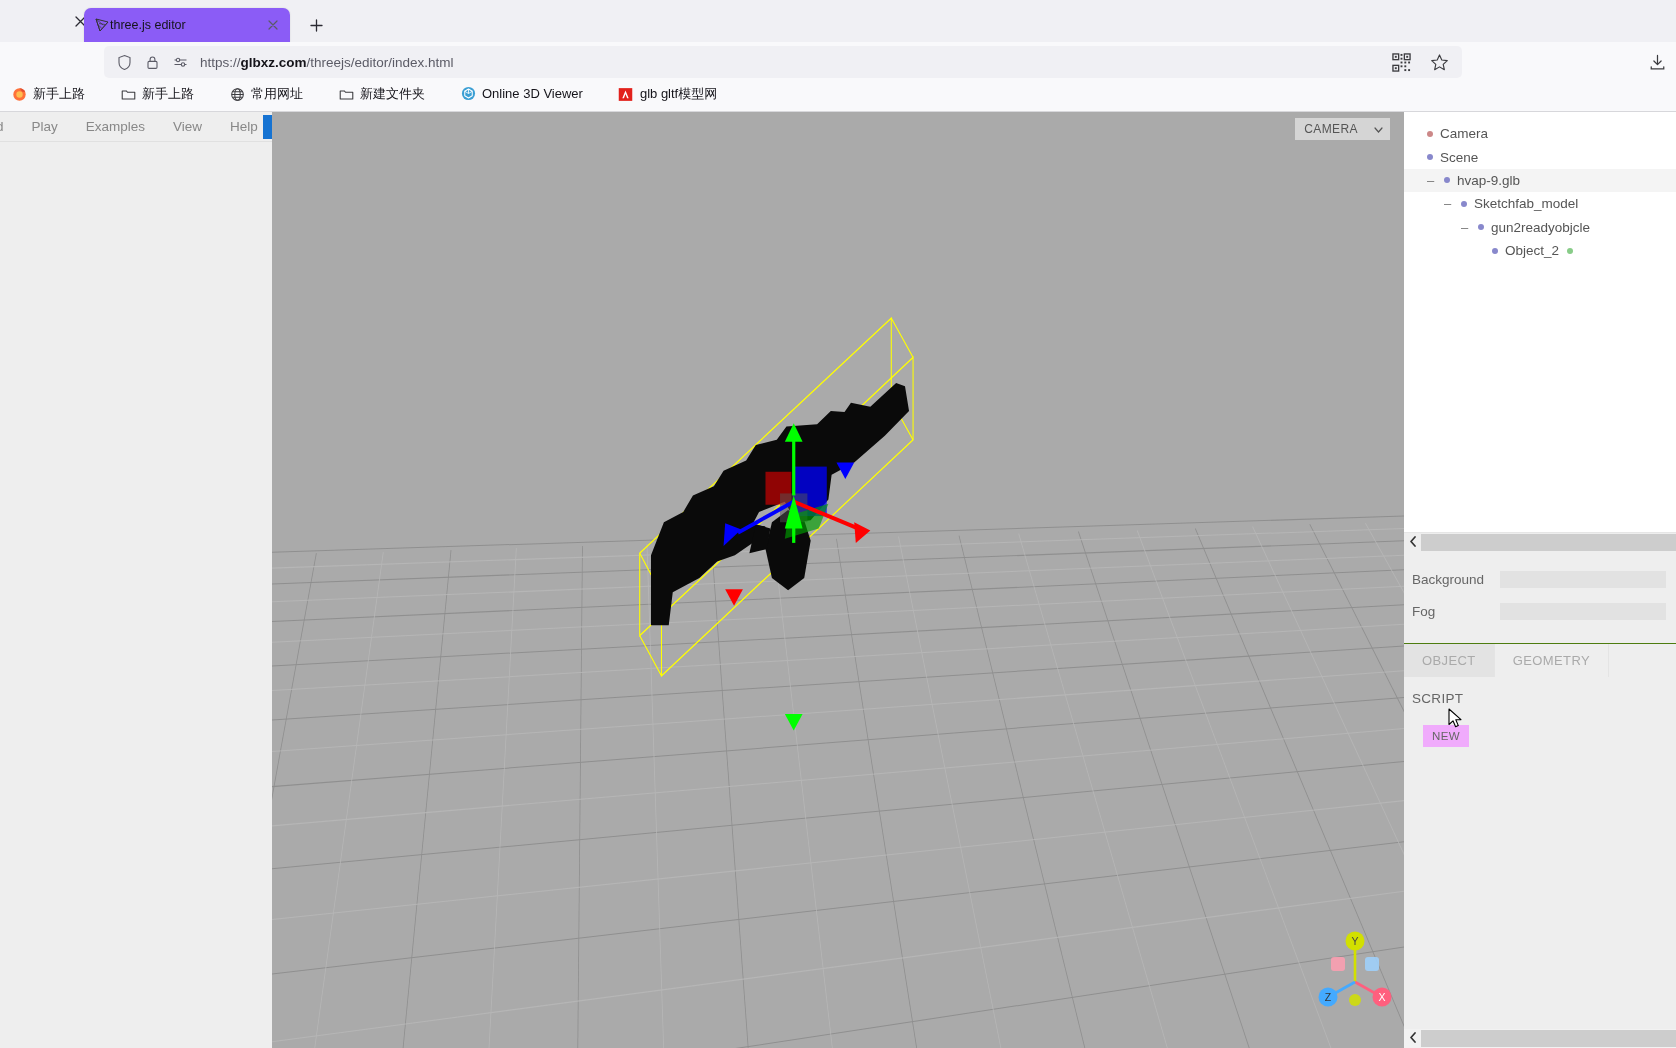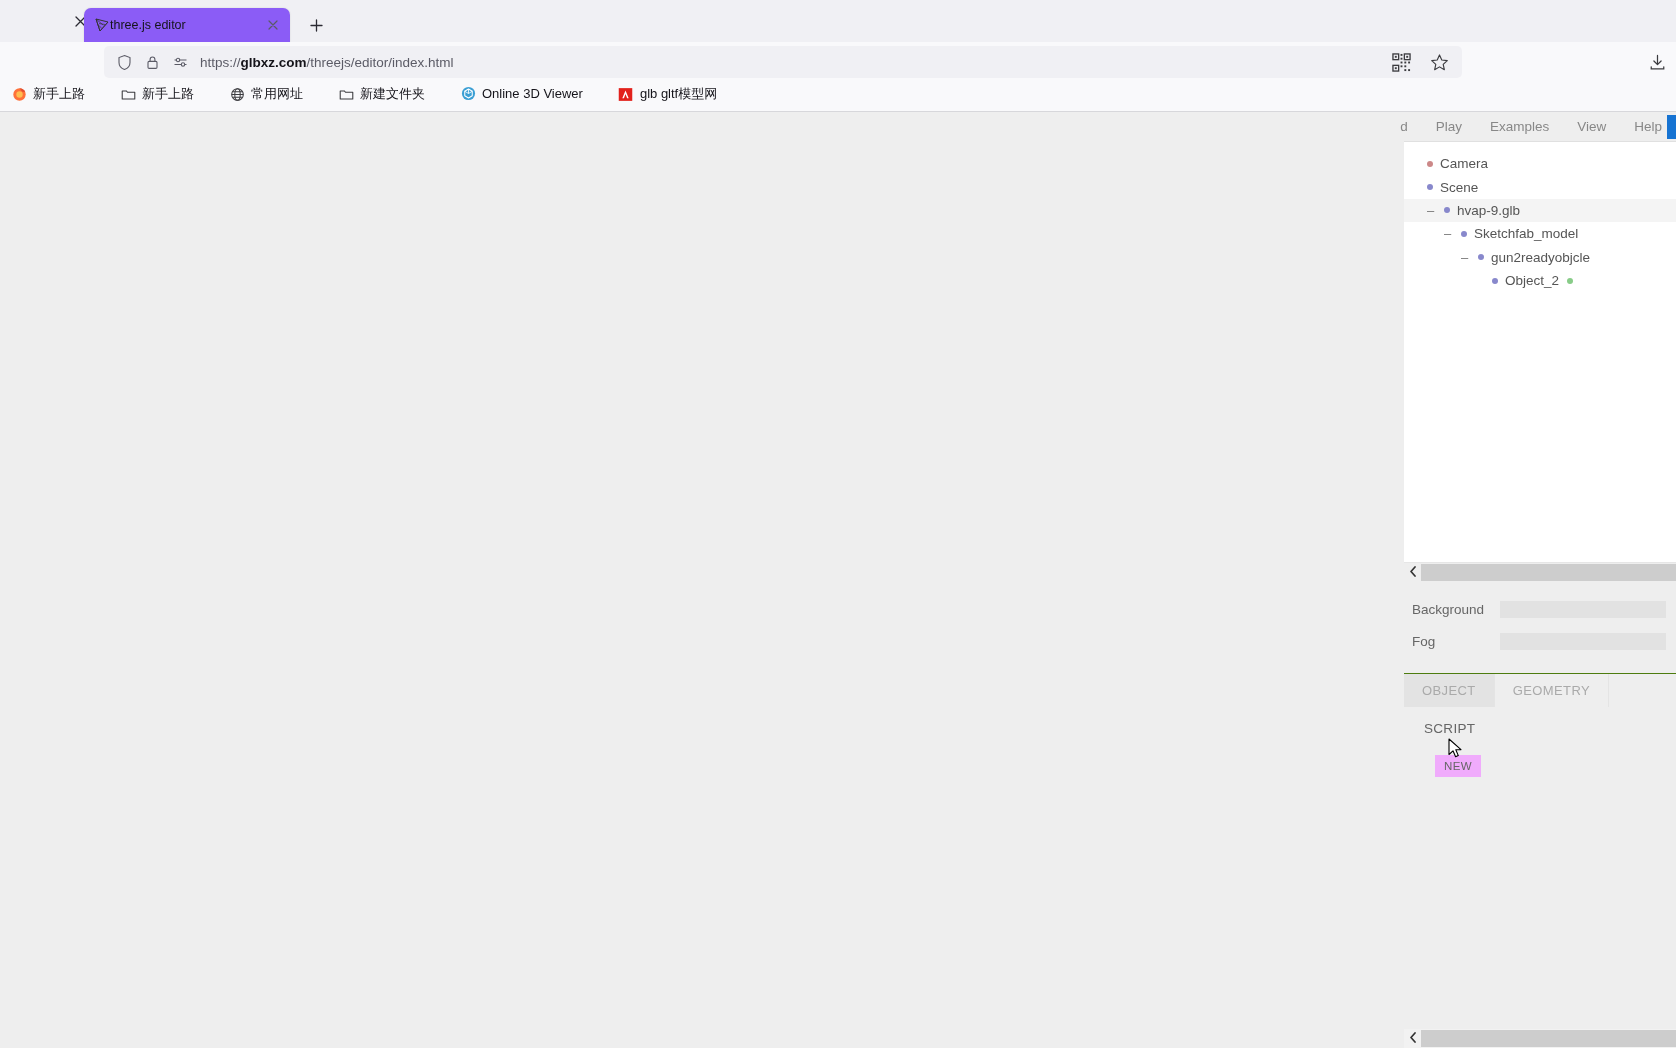--- a/index.html
+++ b/index.html
@@ -81,21 +81,21 @@
     border-bottom: 1px solid #d7d7db;
   }
   .bm {
     display: flex; align-items: center; gap: 6px;
     padding: 3px 7px; border-radius: 4px;
     font-size: 13px; color: #15141a; white-space: nowrap;
   }
   .bm-ic { width: 16px; height: 16px; flex: 0 0 16px; display:flex; align-items:center; justify-content:center; }
 
   
-  .editor { flex: 1; display: flex; flex-direction: column; position: relative; background: #eee; align-items: flex-end; }
+  .editor { flex: 1; display: flex; flex-direction: row; position: relative; background: #eee; }
 
   .menubar {
     height: 30px; background: #eeeeee;
     display: flex; align-items: center;
     position: relative; flex: 0 0 30px;
     border-bottom: 1px solid #e0e0e0;
   }
   .menu-item {
     font-size: 13.5px; color: #888888;
     padding: 0 14px; line-height: 30px;
@@ -184,21 +184,21 @@
     background: #eeeeee;
   }
   .etab {
     padding: 9px 18px; font-size: 13px;
     color: #aaa; letter-spacing: .4px;
     border-right: 1px solid #e4e4e4;
     white-space: nowrap;
   }
   .etab.active { background: #e3e3e3; color: #aaa; }
 
-  .script-sec { padding: 14px 0 0 20px; }
+  .script-sec { padding: 14px 0 0 8px; }
   .script-title { font-size: 13.5px; color: #666; letter-spacing: .3px; }
   .btn-new {
     margin-top: 19px; margin-left: 11px;
     display: inline-block;
     background: #f0abfc; color: #666;
     font-size: 11.5px; letter-spacing: .4px;
     padding: 5px 9px;
   }
 
   .sidebar-bottom-scroll {

